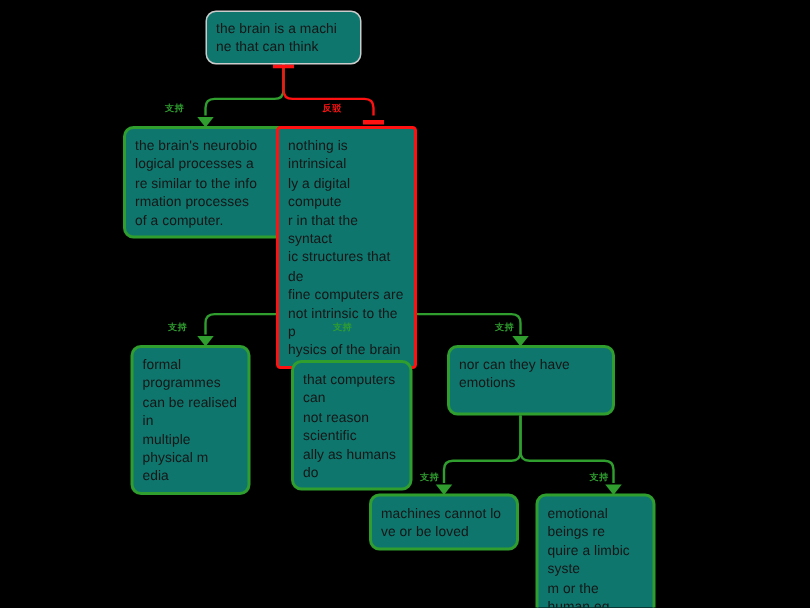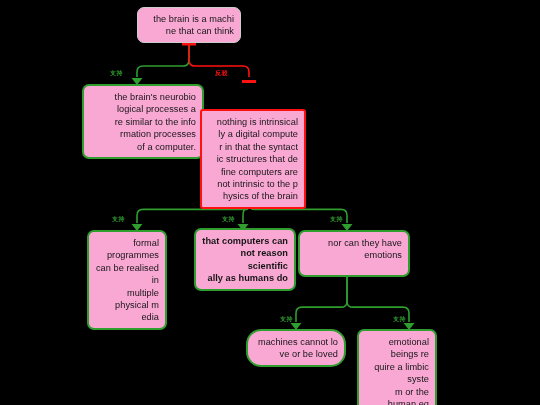--- a/index.html
+++ b/index.html
@@ -7,31 +7,30 @@
     width:540px;height:405px;overflow:hidden;position:relative;
     font-family:"Liberation Sans","DejaVu Sans",sans-serif;
     background:#000000;
   }
   #canvas{position:absolute;inset:0;width:540px;height:405px;}
   svg.edges{position:absolute;left:0;top:0;width:540px;height:405px;pointer-events:none;}
 
   .node{
     position:absolute;
     box-sizing:border-box;
-    background:#f9a8d4;
+    background:#0f766e;
     border-radius:7px;
     border:1px solid #3f3f3f;
     color:#151515;
     font-size:9.2px;
     line-height:12.4px;
     padding:5px 6px 4px 6px;
     white-space:pre-line;
     letter-spacing:.05px;
     overflow:hidden;
-    text-align:right;
   }
   .node.support{ border:2px solid #2f9e2f; }
   .node.rebut  { border:2px solid #ff1111; border-radius:3px; }
   .node.plain  { border:1px solid #cccccc; }
 
   .edge-label{
     position:absolute;
     font-family:"DejaVu Sans",sans-serif;
     font-size:6px;
     line-height:6px;
@@ -98,37 +97,37 @@
             L 409 322" fill="none" stroke="#2f9e2f" stroke-width="1.6"></path>
       <path d="M 409 330 L 403.5 323 L 414.5 323 Z" fill="#2f9e2f"></path>
     </svg>
 <div class="node plain" style="left: 137px; top: 7px; width: 104px; min-height: 34px;">the brain is a machi
 ne that can think</div>
     <div class="node support" style="left: 82px; top: 84px; width: 122px; min-height: 72px;">the brain's neurobio
 logical processes  a
 re similar to the info
 rmation processes 
 of a computer.</div>
-    <div class="node rebut" style="left: 200px; top: 84px; width: 106px; min-height: 97px; margin-top: 25px;">nothing is intrinsical
+    <div class="node rebut" style="left: 184px; top: 84px; width: 94px; min-height: 97px;">nothing is intrinsical
 ly a digital compute
 r in  that the syntact
 ic structures that de
 fine computers are 
 not intrinsic to the p
 hysics of the brain</div>
     <div class="node support" style="left: 87px; top: 230px; width: 80px; min-height: 60px;">formal programmes 
 can be realised in 
 multiple physical m
 edia</div>
-    <div class="node support" style="left: 194px; top: 228px; width: 102px; min-height: 47px; font-weight: bold;">that computers can 
+    <div class="node support" style="left: 194px; top: 240px; width: 81px; min-height: 47px;">that computers can 
 not reason scientific
 ally as humans do</div>
     <div class="node support" style="left: 298px; top: 230px; width: 112px; min-height: 47px;">nor can they  have 
 emotions</div>
-    <div class="node support" style="left: 246px; top: 329px; width: 100px; min-height: 38px; border-radius: 15px;">machines cannot lo
+    <div class="node support" style="left: 246px; top: 329px; width: 100px; min-height: 38px;">machines cannot lo
 ve or be loved</div>
     <div class="node support" style="left: 357px; top: 329px; width: 80px; min-height: 71px;">emotional beings re
 quire a limbic syste
 m or the human eq
 uivalent of a  limbic 
 system</div>
     <div class="edge-label g" style="left: 110px; top: 70px;">支持</div>
     <div class="edge-label r" style="left: 215px; top: 70px;">反驳</div>
     <div class="edge-label g" style="left: 112px; top: 216px;">支持</div>
     <div class="edge-label g" style="left: 222px; top: 216px;">支持</div>

